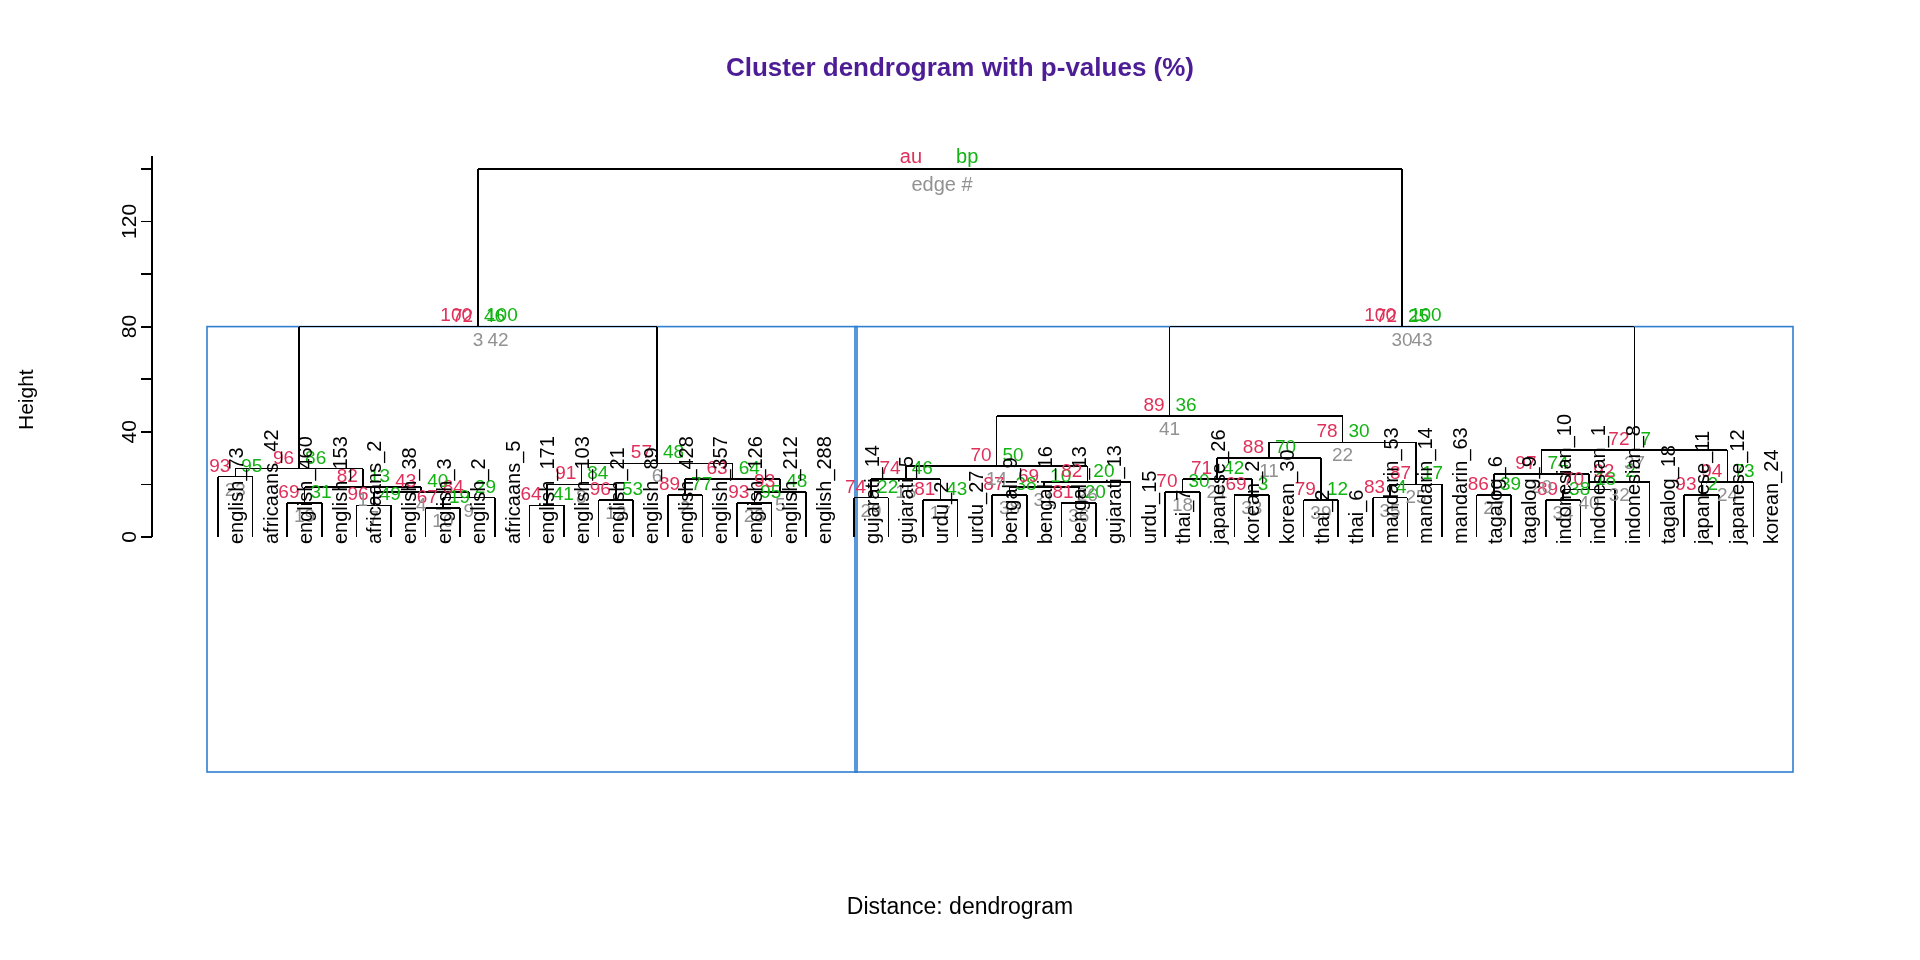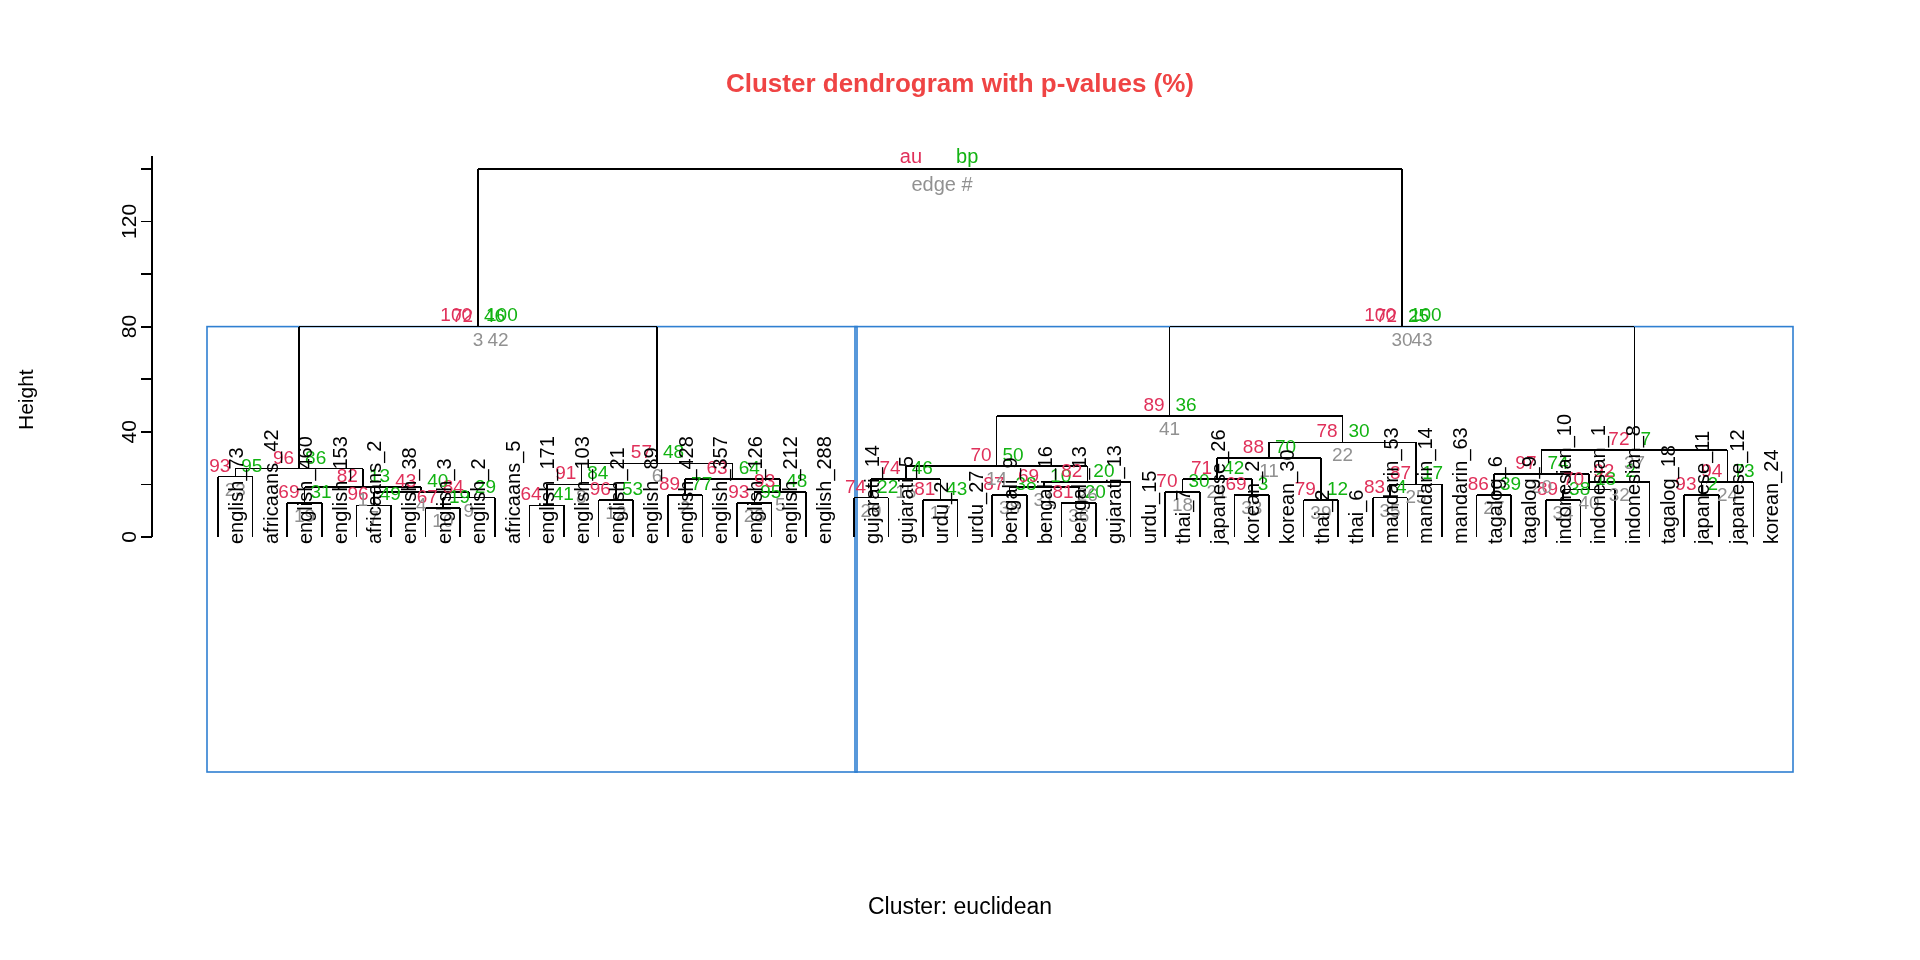--- a/index.html
+++ b/index.html
@@ -17,27 +17,27 @@
   }
   #root {
     position: absolute;
     left: 0; top: 0;
     width: 1920px;
     height: 960px;
   }
   .title {
     position: absolute;
     left: 0;
-    top: 68px;
+    top: 52px;
     width: 1920px;
     text-align: center;
     font-size: 26px;
     font-weight: bold;
     letter-spacing: 0px;
-    color: #ef4444;
+    color: #4c1d95;
   }
   .ylab {
     position: absolute;
     left: 14px;
     top: 430px;
     font-size: 21px;
     transform: rotate(-90deg);
     transform-origin: left top;
     white-space: nowrap;
     color: #000;
@@ -348,21 +348,21 @@
       <text x="486.040625" y="320.6" fill="#12b312" font-size="19" text-anchor="start" font-family="&quot;Liberation Sans&quot;, sans-serif">100</text>
       <text x="498.040625" y="345.6" fill="#919191" font-size="19" text-anchor="middle" font-family="&quot;Liberation Sans&quot;, sans-serif">42</text>
       <text x="1395.99375" y="320.6" fill="#e0305a" font-size="19" text-anchor="end" font-family="&quot;Liberation Sans&quot;, sans-serif">100</text>
       <text x="1409.99375" y="320.6" fill="#12b312" font-size="19" text-anchor="start" font-family="&quot;Liberation Sans&quot;, sans-serif">100</text>
       <text x="1421.99375" y="345.6" fill="#919191" font-size="19" text-anchor="middle" font-family="&quot;Liberation Sans&quot;, sans-serif">43</text>
       <text x="922.0171875000001" y="162.8" fill="#e0305a" font-size="20" text-anchor="end" font-family="&quot;Liberation Sans&quot;, sans-serif">au</text>
       <text x="956.0171875000001" y="162.8" fill="#12b312" font-size="20" text-anchor="start" font-family="&quot;Liberation Sans&quot;, sans-serif">bp</text>
       <text x="942.0171875000001" y="190.8" fill="#919191" font-size="20" text-anchor="middle" font-family="&quot;Liberation Sans&quot;, sans-serif">edge #</text>
     </svg>
 
-  <div class="footer f1">Cluster:  euclidean</div>
+  <div class="footer f1">Distance:  dendrogram</div>
 
 <div class="leaf-label" style="left: 225px; top: 544px;">english_73</div>
     <div class="leaf-label" style="left: 259.6px; top: 544px;">africaans_42</div>
     <div class="leaf-label" style="left: 294.2px; top: 544px;">english_460</div>
     <div class="leaf-label" style="left: 328.8px; top: 544px;">english_153</div>
     <div class="leaf-label" style="left: 363.4px; top: 544px;">africaans_2</div>
     <div class="leaf-label" style="left: 398px; top: 544px;">english_38</div>
     <div class="leaf-label" style="left: 432.6px; top: 544px;">english_3</div>
     <div class="leaf-label" style="left: 467.2px; top: 544px;">english_2</div>
     <div class="leaf-label" style="left: 501.8px; top: 544px;">africaans_5</div>

